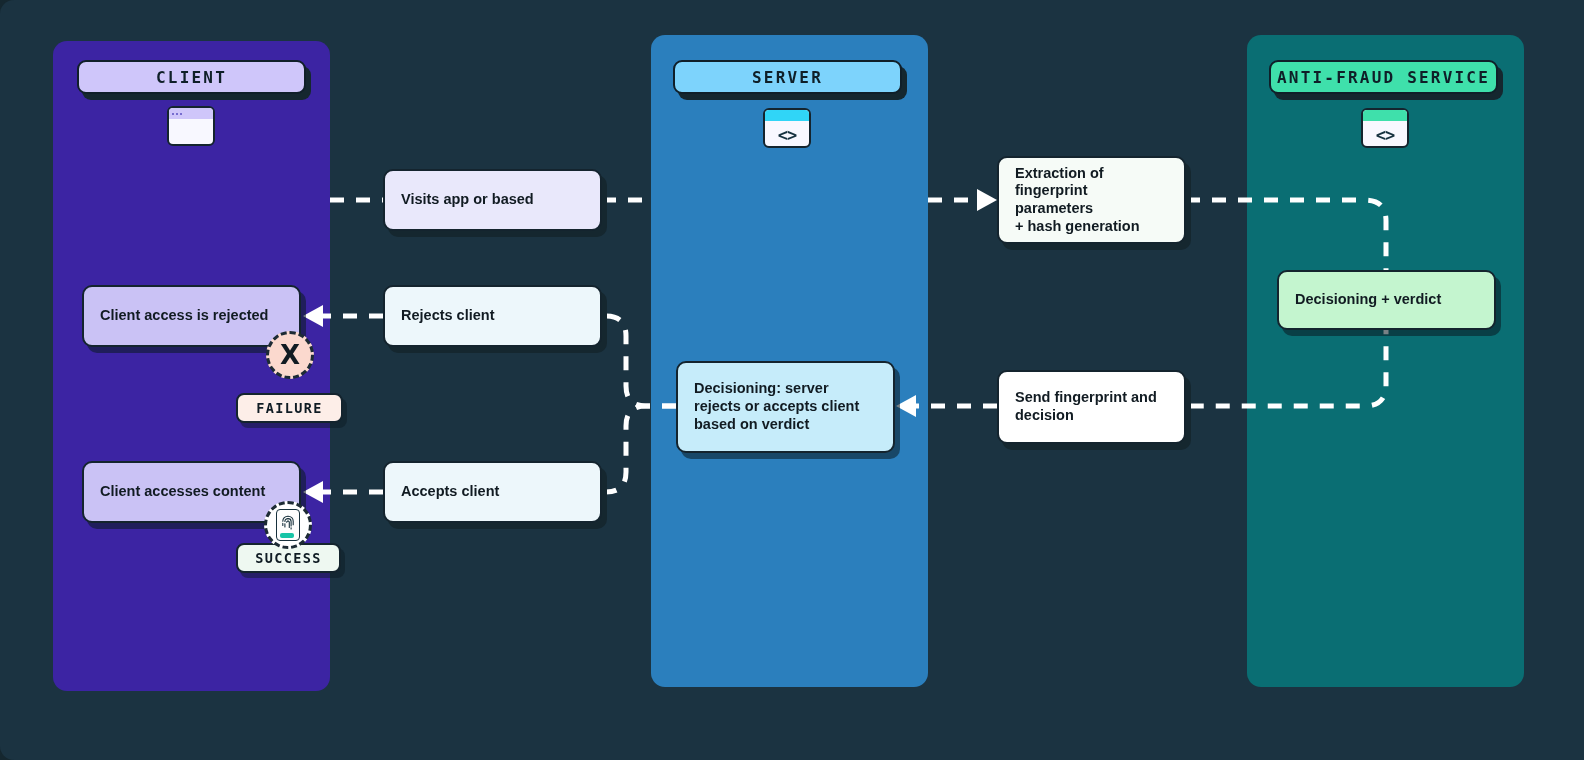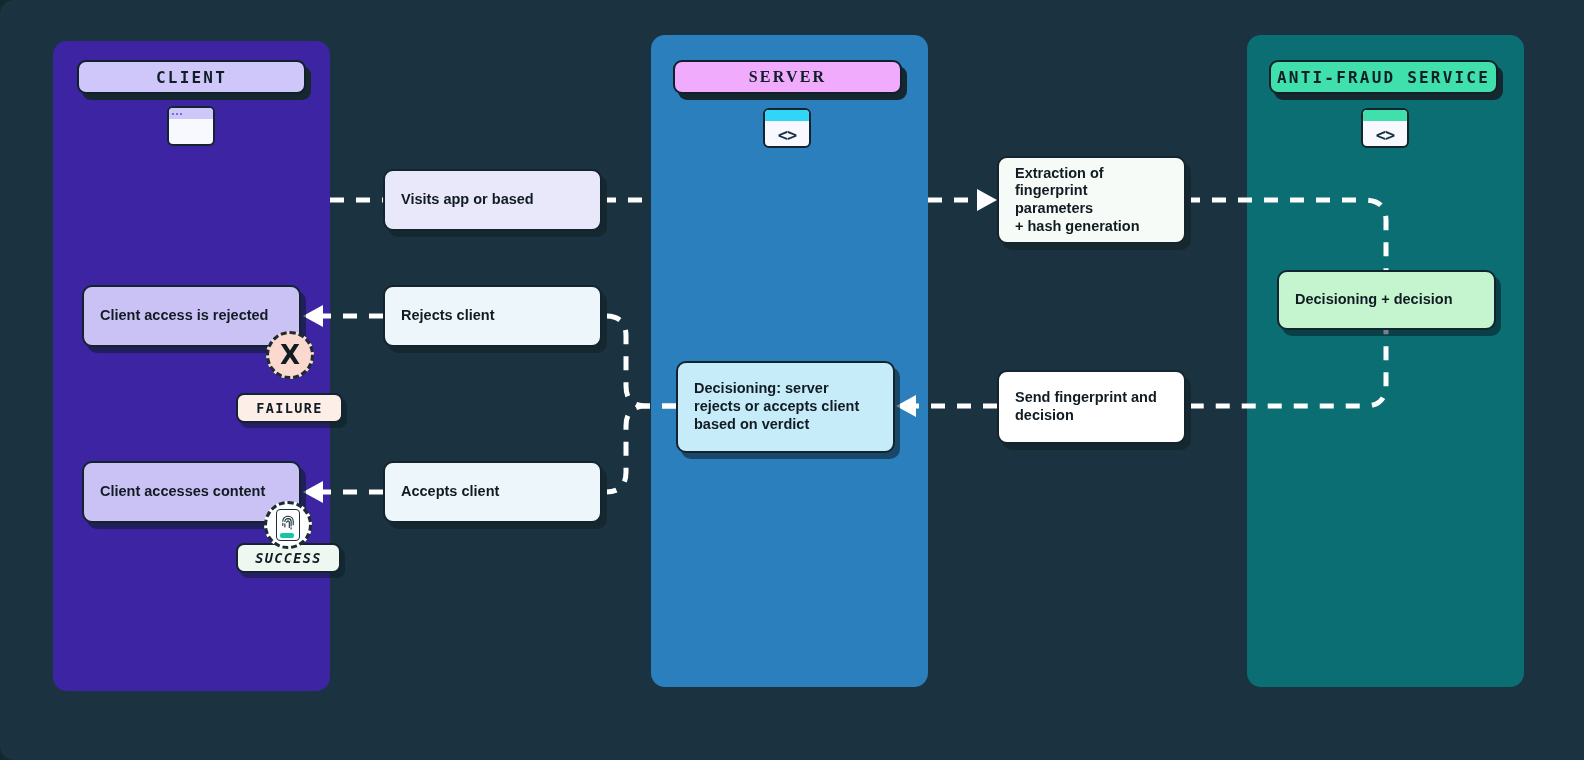--- a/index.html
+++ b/index.html
@@ -45,21 +45,21 @@
     align-items: center;
     justify-content: center;
     font-family: "DejaVu Sans Mono", "Liberation Mono", monospace;
     font-weight: 700;
     font-size: 16px;
     letter-spacing: 2.2px;
     color: #0f1f28;
     box-sizing: border-box;
   }
   .lane-head.client    { left: 77px;   top: 60px; width: 229px; background:#cfc6fa; }
-  .lane-head.server    { left: 673px;  top: 60px; width: 229px; background:#f0abfc;font-family:Liberation Serif, serif; }
+  .lane-head.server    { left: 673px;  top: 60px; width: 229px; background:#7dd3fc; }
   .lane-head.antifraud { left: 1269px; top: 60px; width: 229px; background:#3fe0ab; }
 
   
   .win-icon {
     position: absolute;
     width: 48px;
     height: 40px;
     border: 2px solid #14242e;
     border-radius: 6px;
     background: #f8f8ff;
@@ -266,28 +266,28 @@
 fingerprint parameters
 + hash generation</div>
   <div class="node n-send">Send fingerprint and
 decision</div>
 
   <div class="node onlane n-rejected">Client access is rejected</div>
   <div class="node onlane n-content">Client accesses content</div>
   <div class="node onlane n-decisioning">Decisioning: server
 rejects or accepts client
 based on verdict</div>
-  <div class="node onlane n-analysis">Decisioning + decision</div>
+  <div class="node onlane n-analysis">Decisioning + verdict</div>
 
   <div class="badge-label failure" style="left:236px; top:373px; width:107px;margin-top:20px;">FAILURE</div>
   <div class="badge-circle failure" style="left:266px; top:331px;">
     <span class="badge-x">X</span>
   </div>
 
-  <div class="badge-label success" style="left:236px; top:543px; width:105px;font-style:italic;">SUCCESS</div>
+  <div class="badge-label success" style="left:236px; top:543px; width:105px;">SUCCESS</div>
   <div class="badge-circle success" style="left:264px; top:501px;">
     <span class="fp">
       <svg class="swirl" width="16" height="18" viewBox="0 0 16 18" fill="none" stroke="#17303c" stroke-width="1.1" stroke-linecap="round">
         <path d="M8 2.2c3.1 0 5.2 2.3 5.2 5.1v3.4"></path>
         <path d="M2.8 7.3c0-2.8 2.1-5.1 5.2-5.1"></path>
         <path d="M8 4.6c1.8 0 3.1 1.3 3.1 2.8v4.6"></path>
         <path d="M4.9 7.4c0-1.5 1.3-2.8 3.1-2.8"></path>
         <path d="M8 7c.8 0 1.3.5 1.3 1.2v5.2"></path>
         <path d="M6.7 8.2c0-.7.5-1.2 1.3-1.2"></path>
         <path d="M4.9 9.8v3.1"></path>

